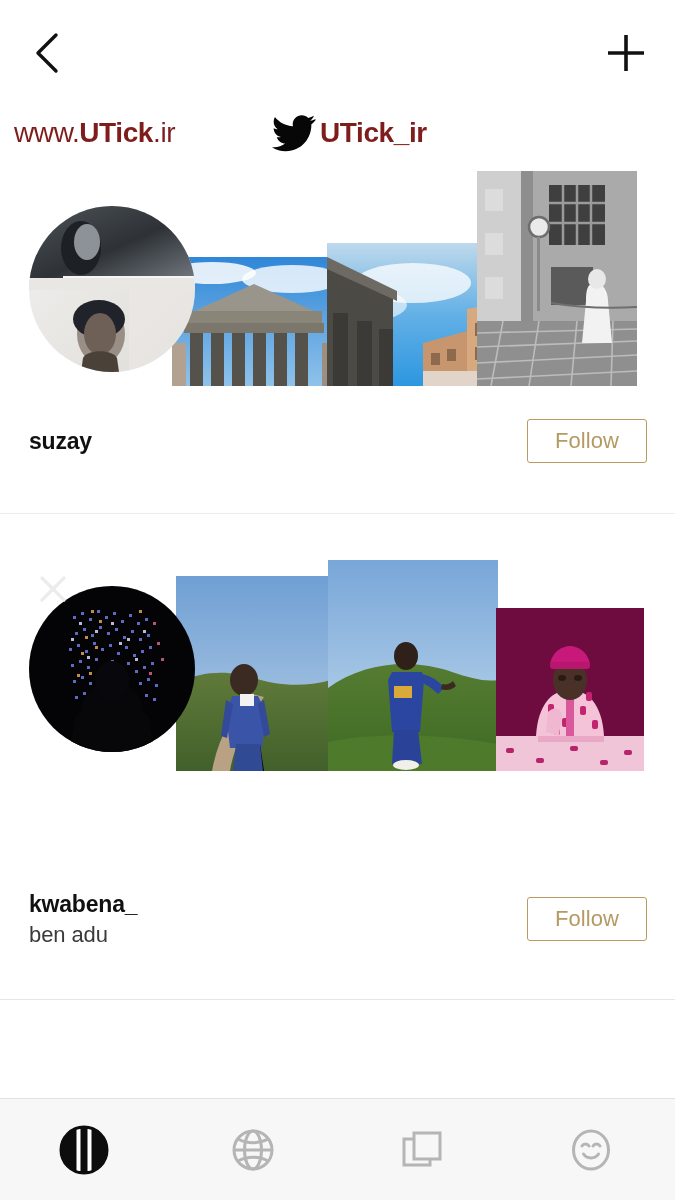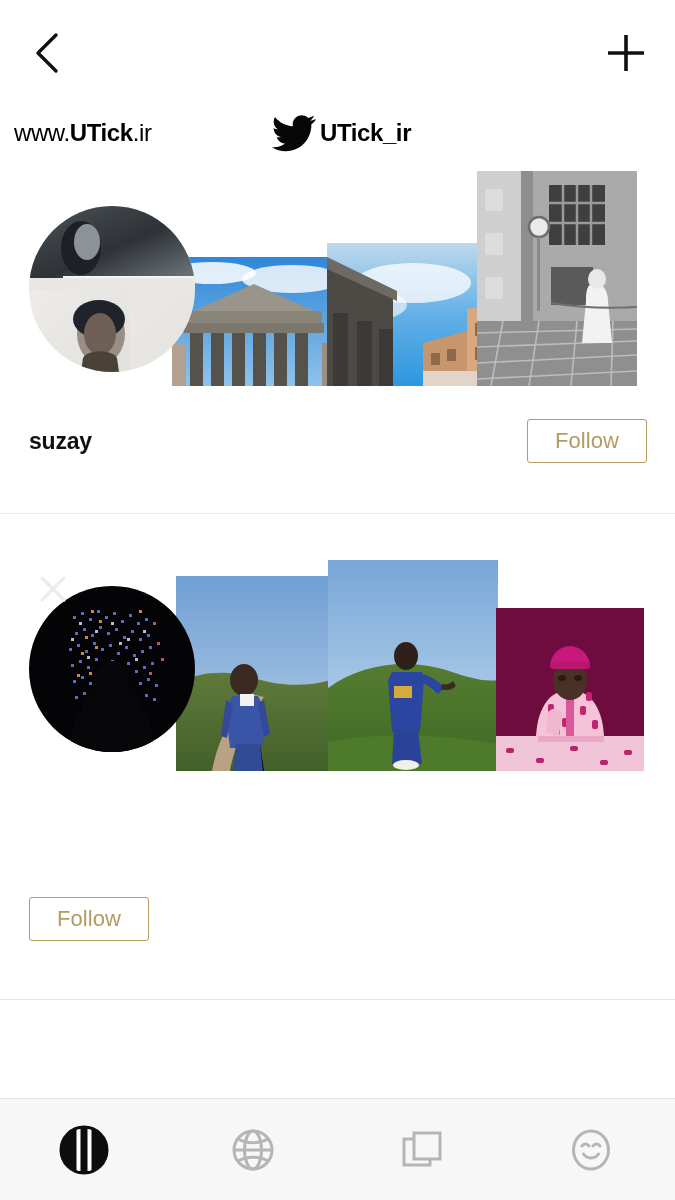--- a/index.html
+++ b/index.html
@@ -97,22 +97,22 @@
     display: flex;
     align-items: center;
     position: absolute;
     white-space: nowrap;
   }
   .wm-1 { left: 14px; }
   .wm-2 { left: 272px; }
   .wm-3 { left: 512px; }
 
   .wm-text {
-    font-size: 24px;
-    color: #000000;
+    font-size: 28px;
+    color: #7f1d1d;
     letter-spacing: -0.4px;
     line-height: 1;
   }
   .wm-text b { font-weight: 700; }
   .wm-text .light { font-weight: 400; }
 
   .wm-icon {
     display: flex;
     align-items: center;
     margin-right: 4px;
@@ -613,20 +613,24 @@
             <ellipse cx="66" cy="70" rx="4" ry="3" fill="#2a1a13"></ellipse>
             <ellipse cx="82" cy="70" rx="4" ry="3" fill="#2a1a13"></ellipse>
             <path d="M52 104c6-6 12-4 14 2l-3 22-13-4z" fill="#f0b7d0"></path>
             <path d="M42 128h66v6H42z" fill="#e9a9c6"></path>
           </svg>
         </div>
 
       </div>
 
       <div class="userrow">
+        <div class="userinfo">
+          <div class="username">kwabena_</div>
+          <div class="fullname">ben adu</div>
+        </div>
         <button class="follow-btn">Follow</button>
       </div>
 
     </div>
 
   </div>
 
   <div class="bottomnav">
 
     <div class="nav-item">

